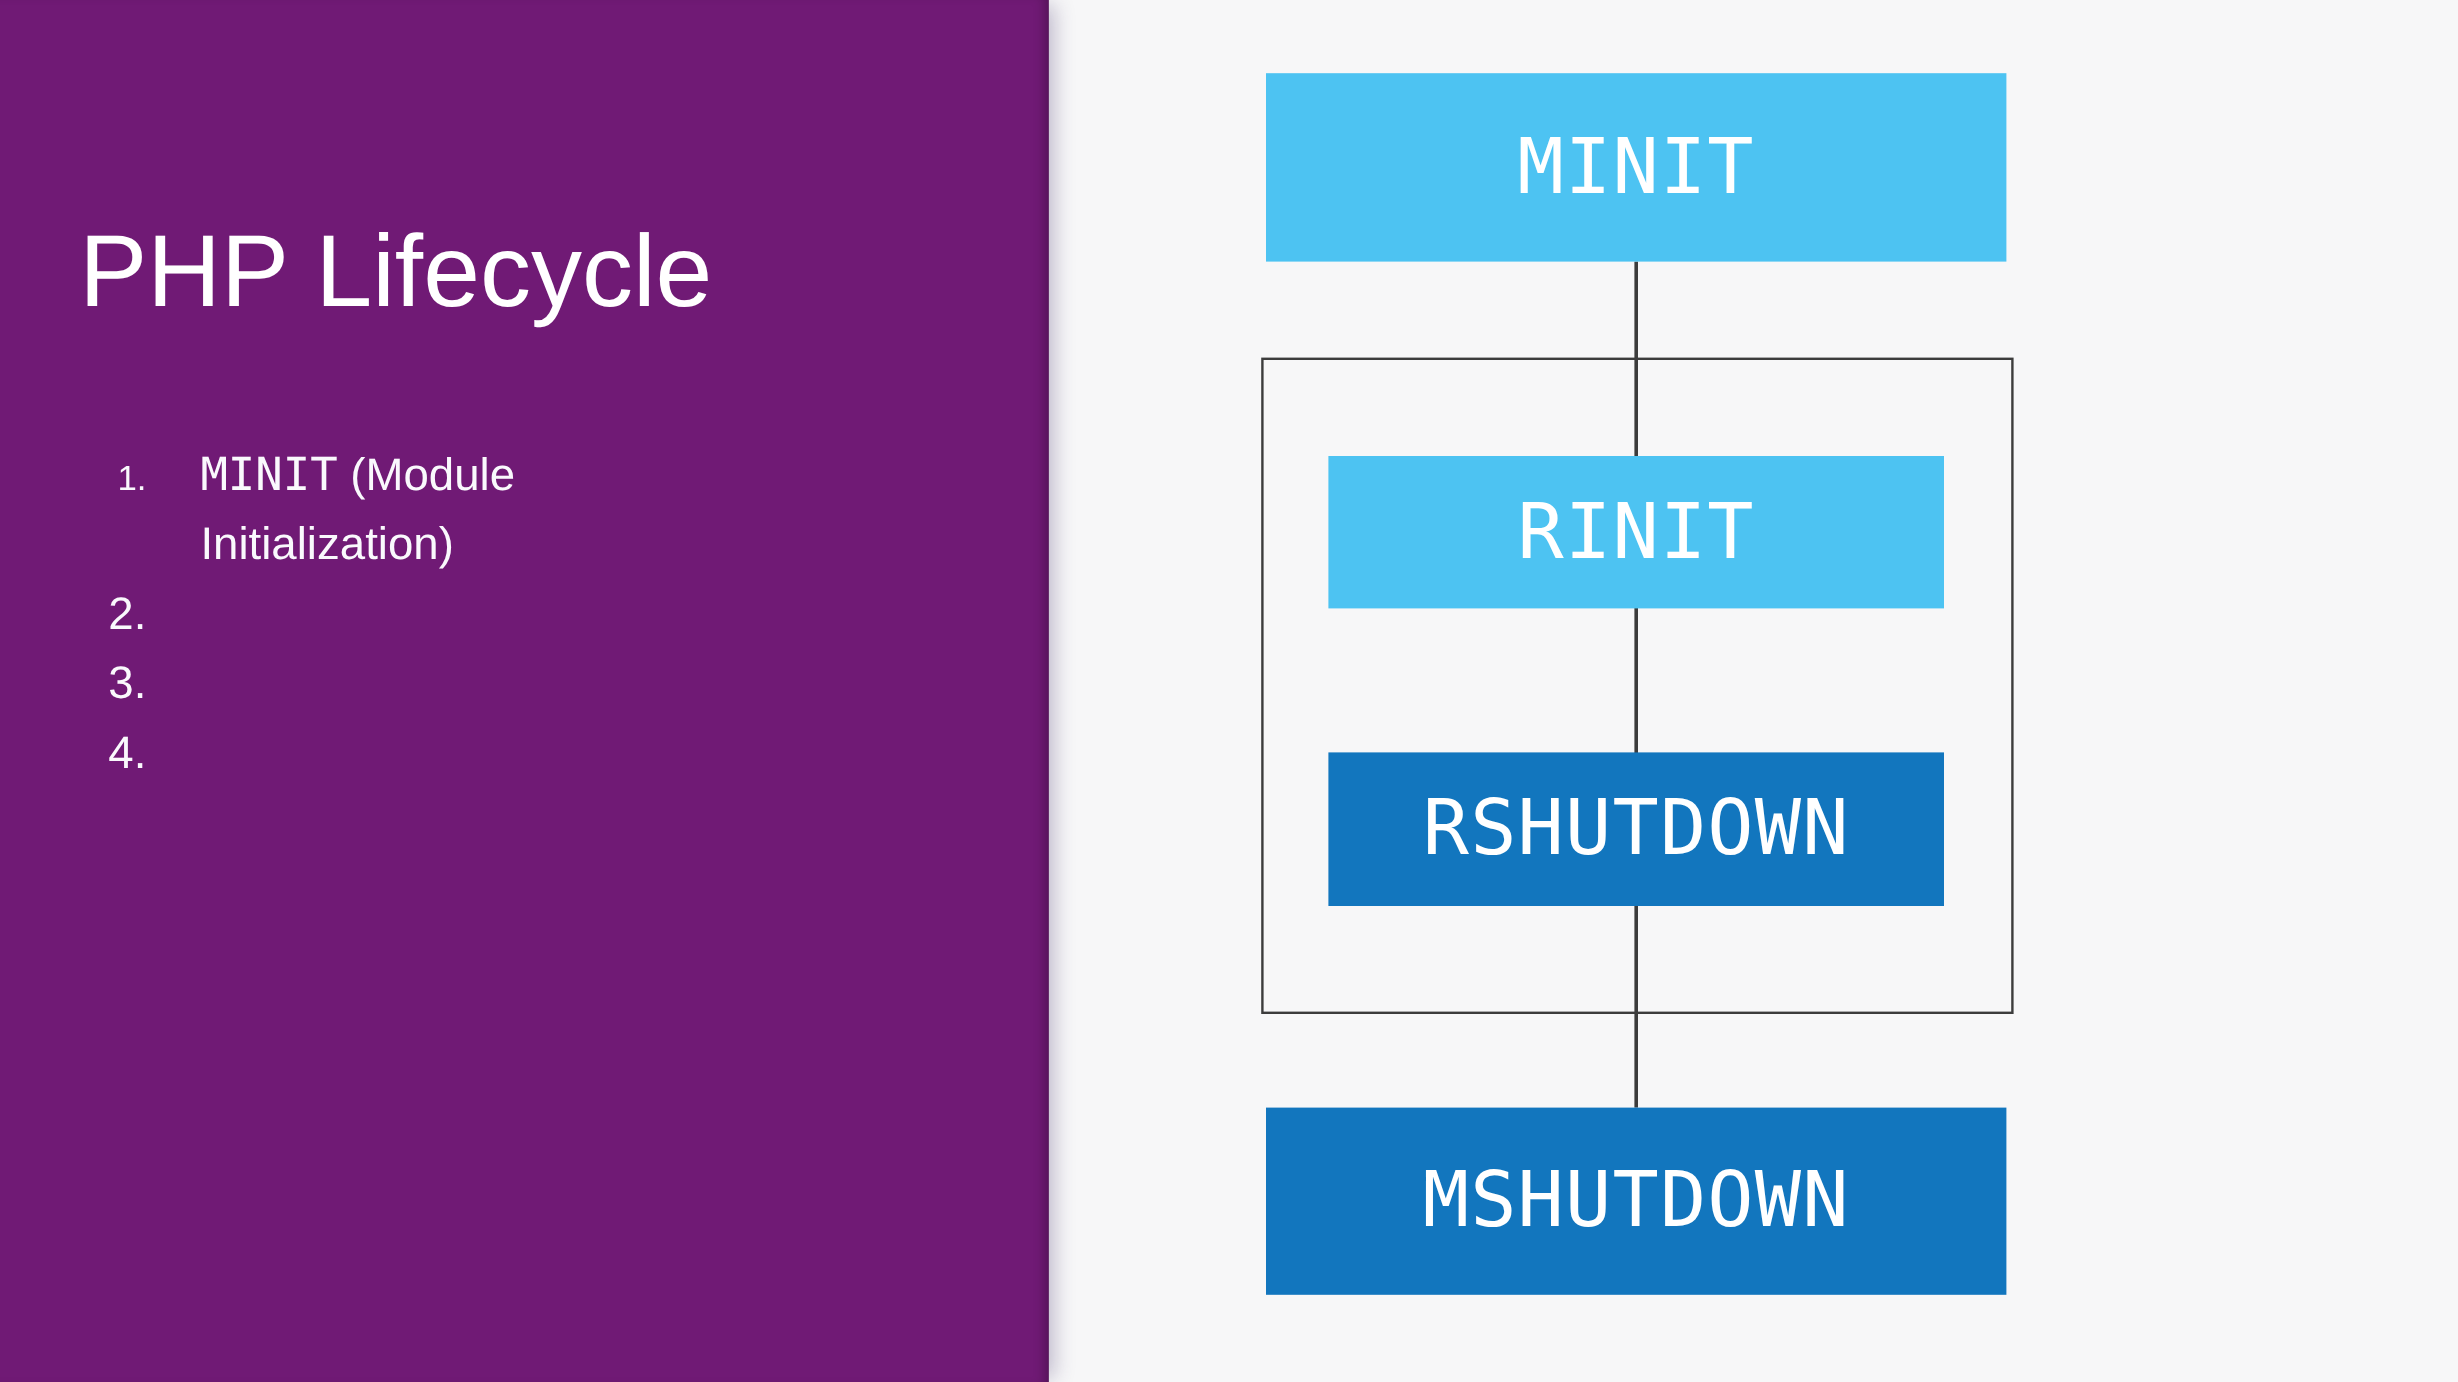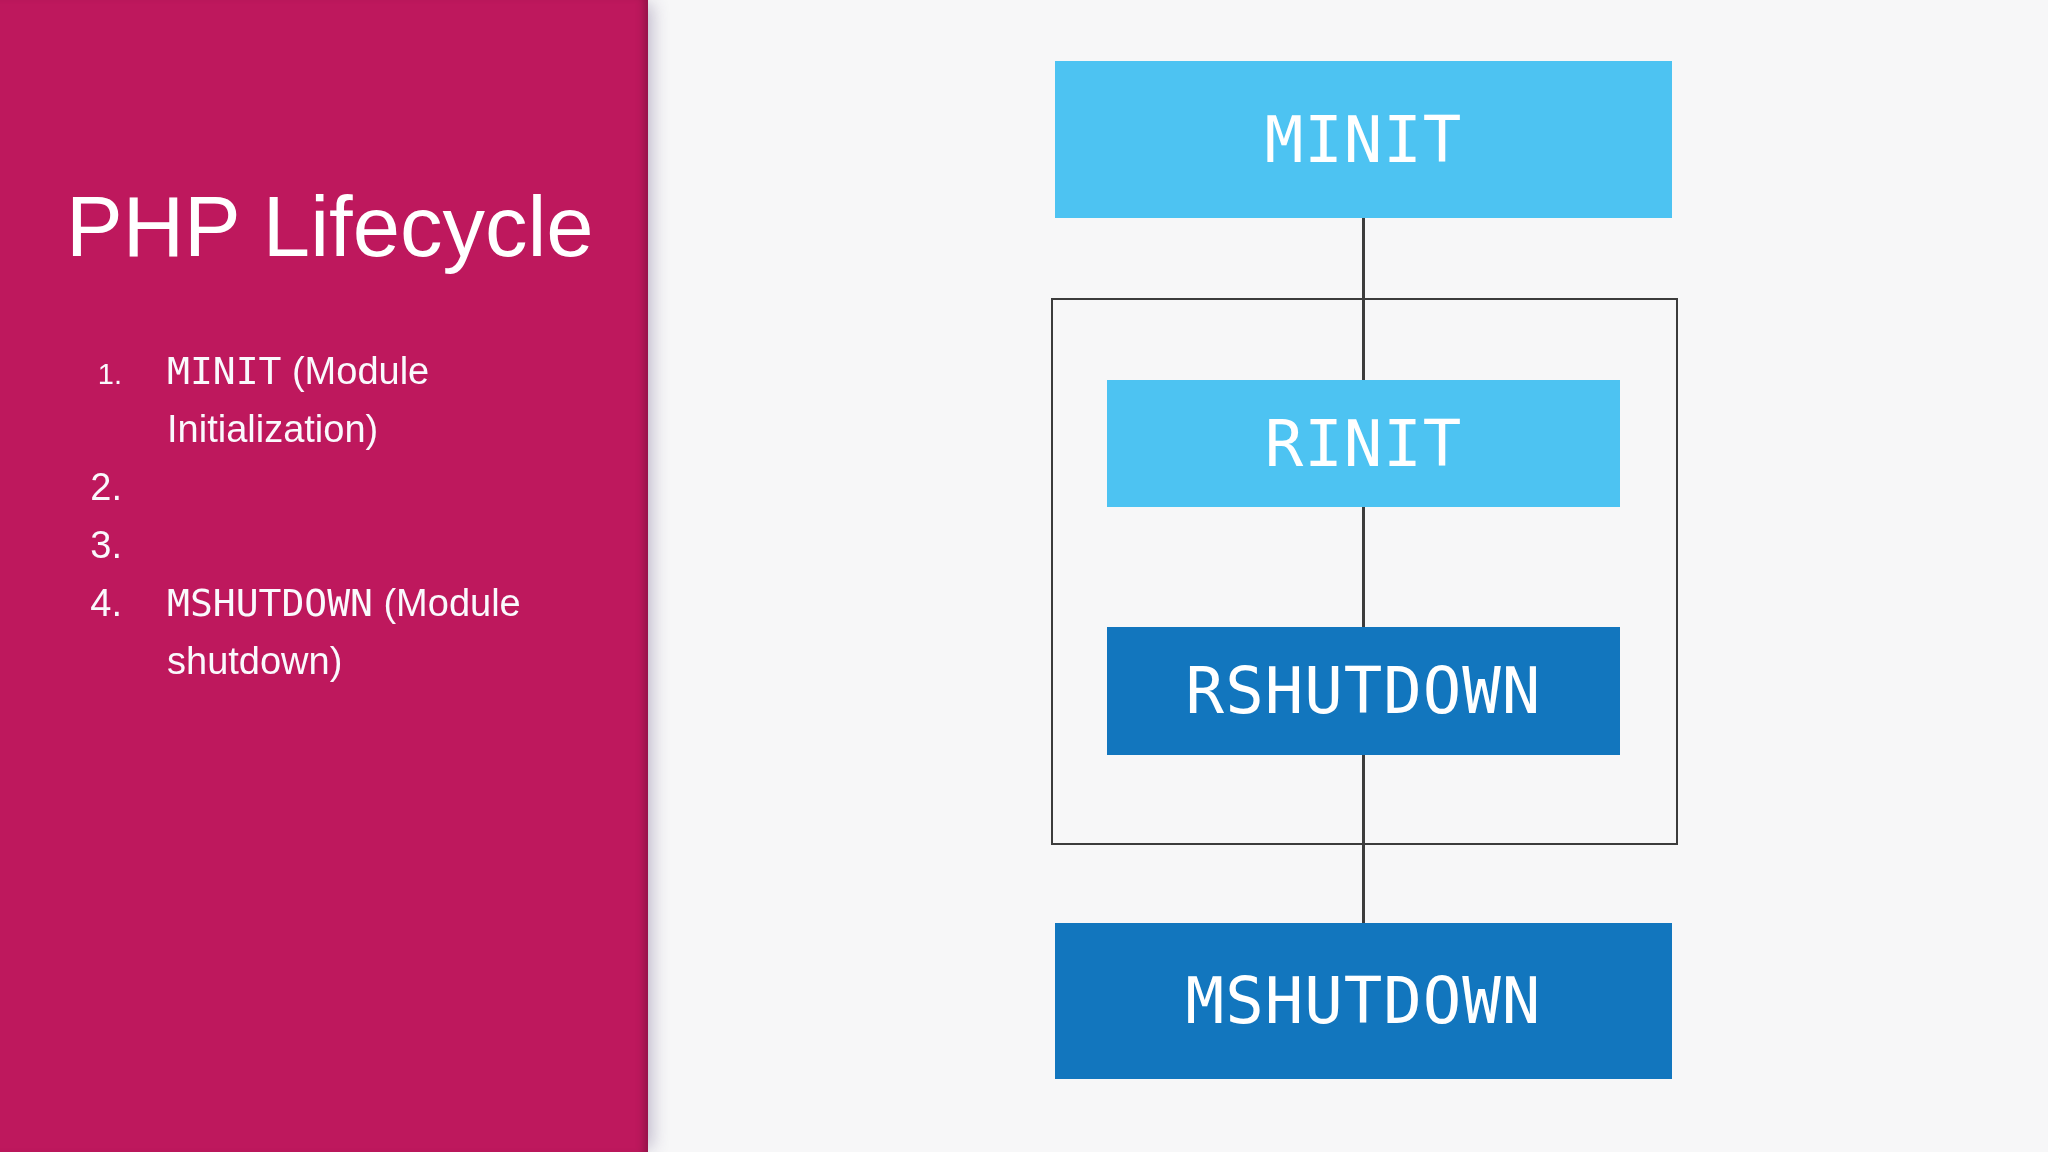--- a/index.html
+++ b/index.html
@@ -11,23 +11,23 @@
     width: 2048px;
     height: 1152px;
     background: #F7F7F8;
     overflow: hidden;
   }
 
   
   .sidebar {
     position: absolute;
     left: 0; top: 0;
-    width: 648px;
+    width: 874px;
     height: 1152px;
-    background: #be185d;
+    background: #701a75;
     box-shadow: inset -9px 0 10px -6px rgba(0,0,0,0.28), 8px 0 16px -4px rgba(60,40,100,0.30);
   }
 
   .slide-title {
     position: absolute;
     left: 66px;
     top: 184px;
     font-size: 85px;
     line-height: 1.0;
     font-weight: 400;
@@ -54,20 +54,21 @@
     flex: 0 0 53px;
     text-align: right;
     font-size: 38px;
   }
   .list-item:first-child .list-num {
     font-size: 29px; 
   }
   .list-text {
     margin-left: 45px;
     width: 470px;
+    margin-top: 24px;
   }
   .list-keyword {
     font-family: "DejaVu Sans Mono", monospace;
   }
 
   
   .canvas {
     position: absolute;
     left: 734px; top: 0;
     width: 1314px; height: 1152px;
@@ -128,24 +129,20 @@
         </span>
       </li>
       <li class="list-item">
         <span class="list-num">2.</span>
       </li>
       <li class="list-item">
         <span class="list-num">3.</span>
       </li>
       <li class="list-item">
         <span class="list-num">4.</span>
-        <span class="list-text">
-          <span class="list-keyword">MSHUTDOWN</span>
-          <span class="list-desc">(Module shutdown)</span>
-        </span>
       </li>
     </ol>
   </div>
 
   <div class="canvas">
     <div class="connector-line"></div>
 
     <div class="node node-light node-minit">
       <span>MINIT</span>
     </div>

